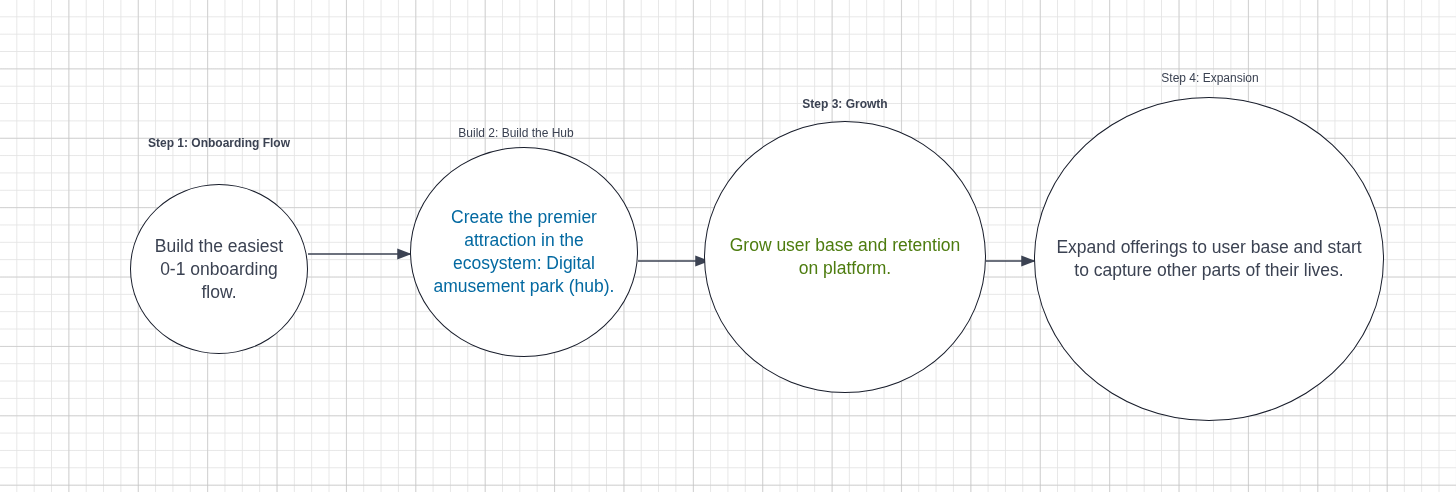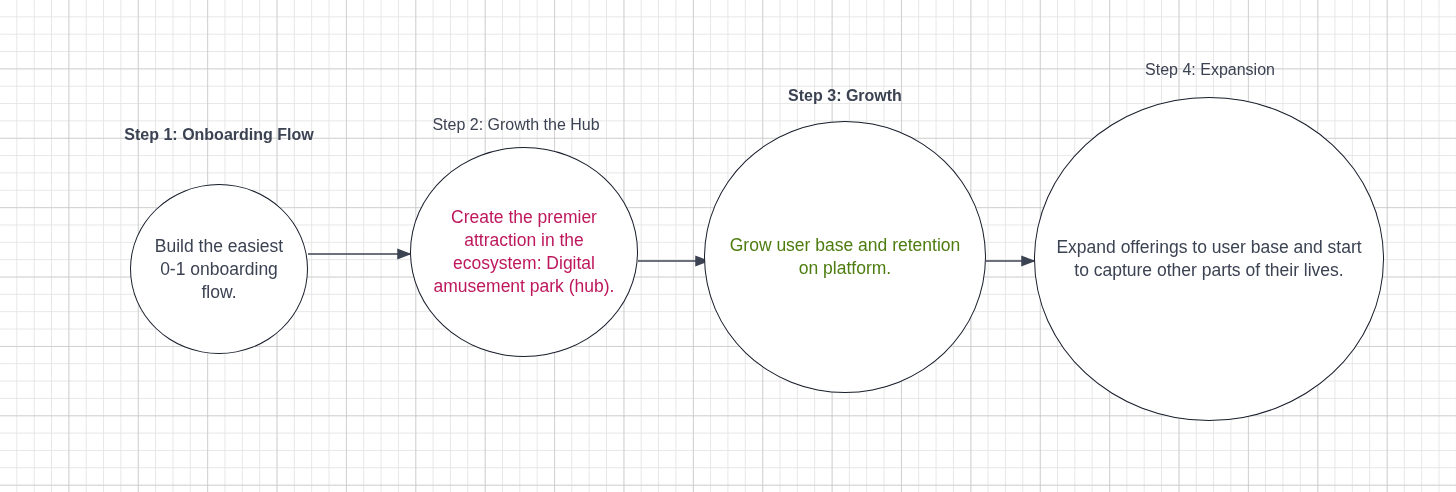--- a/index.html
+++ b/index.html
@@ -45,26 +45,27 @@
     line-height: 23px;
     text-align: center;
     white-space: pre-line;
     padding: 0 4px;
     user-select: none;
   }
 
   .node-label {
     position: absolute;
     color: #3b4252;
-    font-size: 16px;
+    font-size: 12px;
     line-height: 22px;
     text-align: center;
     white-space: nowrap;
     transform: translateX(-50%);
     user-select: none;
+    margin-top: 8px;
   }
 
   .edge-layer {
     position: absolute;
     left: 0;
     top: 0;
     width: 1456px;
     height: 492px;
     pointer-events: none;
   }
@@ -88,26 +89,26 @@
   </svg>
 
   <div id="nodes-group">
       <div class="node" style="left: 130px; top: 184px; width: 178px; height: 170px; border-color: rgb(24, 29, 43); background: rgb(255, 255, 255); align-items: center;">
         <div class="node-text" style="width: 150px; color: rgb(59, 66, 82);">Build the easiest
 0-1 onboarding
 flow.</div>
       </div>
       <div class="node-label" style="left: 219px; top: 124px; color: rgb(59, 66, 82); font-weight: bold;">Step 1: Onboarding Flow</div>
       <div class="node" style="left: 410px; top: 147px; width: 228px; height: 210px; border-color: rgb(24, 29, 43); background: rgb(255, 255, 255);">
-        <div class="node-text" style="width: 205px; color: #be185d;">Create the premier
+        <div class="node-text" style="width: 205px; color: #0369a1;">Create the premier
 attraction in the
 ecosystem: Digital
 amusement park (hub).</div>
       </div>
-      <div class="node-label" style="left: 516px; top: 114px; color: rgb(59, 66, 82);">Step 2: Growth the Hub</div>
+      <div class="node-label" style="left: 516px; top: 114px; color: rgb(59, 66, 82);">Build 2: Build the Hub</div>
       <div class="node" style="left: 704px; top: 121px; width: 282px; height: 272px; border-color: rgb(24, 29, 43); background: rgb(255, 255, 255);">
         <div class="node-text" style="width: 266px; color: #4d7c0f;">Grow user base and retention
 on platform.</div>
       </div>
       <div class="node-label" style="left: 845px; top: 85px; color: rgb(59, 66, 82); font-weight: bold;">Step 3: Growth</div>
       <div class="node" style="left: 1034px; top: 97px; width: 350px; height: 324px; border-color: rgb(24, 29, 43); background: rgb(255, 255, 255);">
         <div class="node-text" style="width: 316px; color: rgb(59, 66, 82);">Expand offerings to user base and start
 to capture other parts of their lives.</div>
       </div>
       <div class="node-label" style="left: 1210px; top: 59px; color: rgb(59, 66, 82);">Step 4: Expansion</div>

